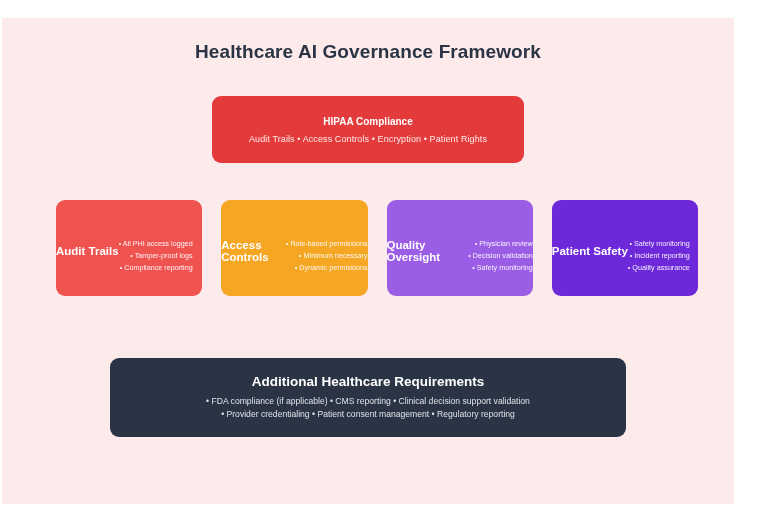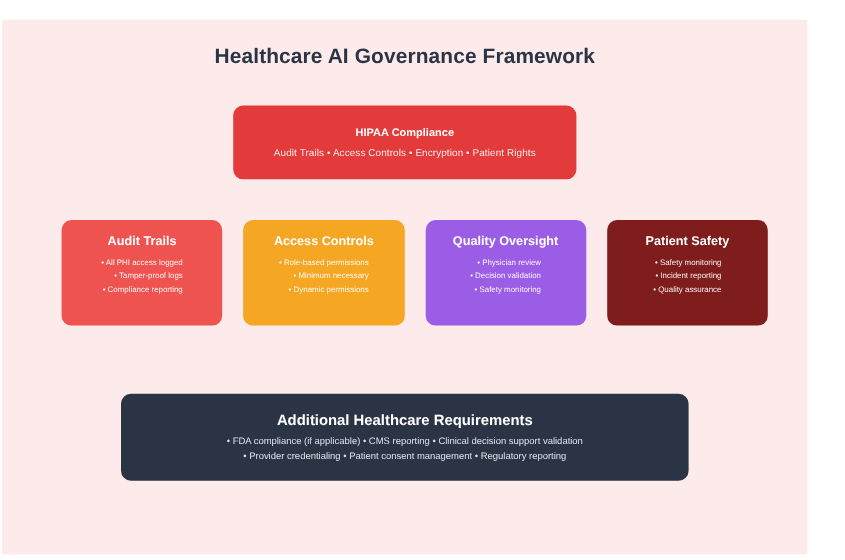--- a/index.html
+++ b/index.html
@@ -71,21 +71,21 @@
     height: 96px;
     display: flex;
     gap: 19px;
   }
   .pillar-card {
     flex: 1 1 0;
     border-radius: 9px;
     box-sizing: border-box;
     padding-top: 14px;
     display: flex;
-    flex-direction: column;
+    flex-direction: row;
     align-items: center;
   }
   .pillar-title {
     font-size: 11.5px;
     font-weight: bold;
     color: #ffffff;
     margin-bottom: 8px;
   }
   .pillar-items {
     display: flex;
@@ -160,21 +160,21 @@
 
     <div class="pillar-card" style="background: rgb(155, 93, 229);">
       <div class="pillar-title">Quality Oversight</div>
       <div class="pillar-items">
         <div class="pillar-item">• Physician review</div>
         <div class="pillar-item">• Decision validation</div>
         <div class="pillar-item">• Safety monitoring</div>
       </div>
     </div>
 
-    <div class="pillar-card" style="background: #7f1d1d;">
+    <div class="pillar-card" style="background: #6d28d9;">
       <div class="pillar-title">Patient Safety</div>
       <div class="pillar-items">
         <div class="pillar-item">• Safety monitoring</div>
         <div class="pillar-item">• Incident reporting</div>
         <div class="pillar-item">• Quality assurance</div>
       </div>
     </div>
 
   </div>
 

